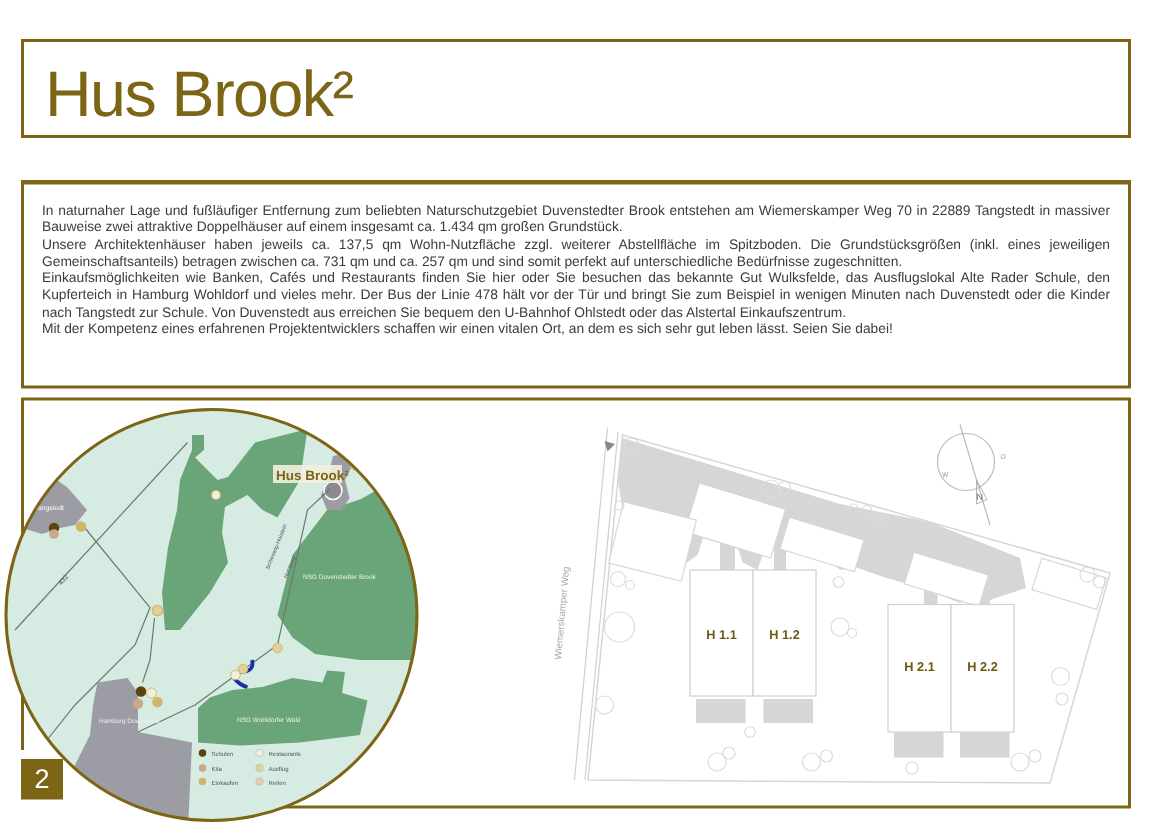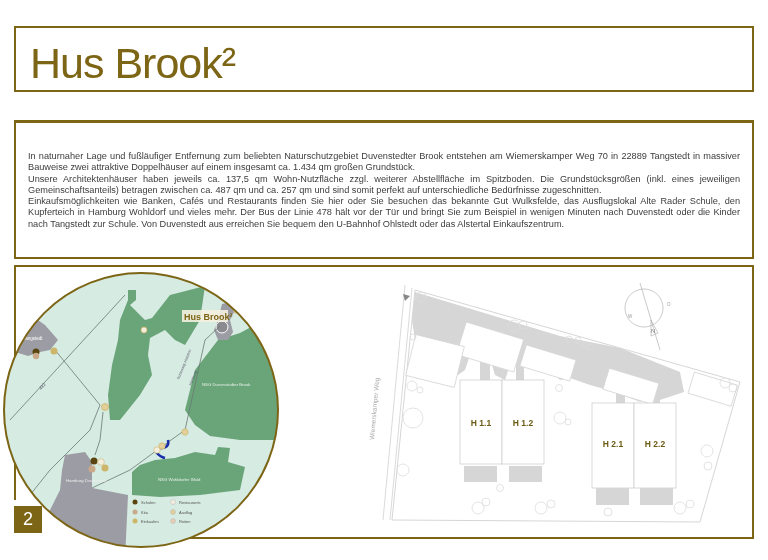--- a/index.html
+++ b/index.html
@@ -15,21 +15,21 @@
     letter-spacing: -1px; line-height: 48px; font-family: "Liberation Sans", sans-serif;
   }
   .title-sub {
     position: absolute; left: 209px; top: 38px; font-size: 19px; color: #7d6516;
     font-family: "Liberation Sans", sans-serif;
   }
 
   .text-box {
     position: absolute; left: 14px; top: 120px; width: 740px; height: 139px;
     border: 2px solid #7d6516; border-top-width: 3px; background: #fff;
-    padding: 28px 12px 0 12px;
+    padding: 12px 12px 0 12px;
   }
   .text-box p {
     font-size: 9.2px; line-height: 11.3px; color: #3c3c3c; text-align: justify;
     font-family: "Liberation Sans", sans-serif;
   }
 
   .map-box {
     position: absolute; left: 14px; top: 265px; width: 740px; height: 274px;
     border: 2px solid #7d6516; background: #fff;
   }
@@ -48,22 +48,23 @@
 </style>
 </head>
 <body>
 
 <div class="title-box">
   <div class="title-main">Hus Brook²</div>
 </div>
 
 <div class="text-box">
   <p>In naturnaher Lage und fußläufiger Entfernung zum beliebten Naturschutzgebiet Duvenstedter Brook entstehen am Wiemerskamper Weg 70 in 22889 Tangstedt in massiver Bauweise zwei attraktive Doppelhäuser auf einem insgesamt ca. 1.434 qm großen Grundstück.</p>
-  <p>Unsere Architektenhäuser haben jeweils ca. 137,5 qm Wohn-Nutzfläche zzgl. weiterer Abstellfläche im Spitzboden. Die Grundstücksgrößen (inkl. eines jeweiligen Gemeinschaftsanteils) betragen zwischen ca. 487 qm und ca. 257 qm und sind somit perfekt auf unterschiedliche Bedürfnisse zugeschnitten.</p>
+  <p>Unsere Architektenhäuser haben jeweils ca. 137,5 qm Wohn-Nutzfläche zzgl. weiterer Abstellfläche im Spitzboden. Die Grundstücksgrößen (inkl. eines jeweiligen Gemeinschaftsanteils) betragen zwischen ca. 731 qm und ca. 257 qm und sind somit perfekt auf unterschiedliche Bedürfnisse zugeschnitten.</p>
   <p>Einkaufsmöglichkeiten wie Banken, Cafés und Restaurants finden Sie hier oder Sie besuchen das bekannte Gut Wulksfelde, das Ausflugslokal Alte Rader Schule, den Kupferteich in Hamburg Wohldorf und vieles mehr. Der Bus der Linie 478 hält vor der Tür und bringt Sie zum Beispiel in wenigen Minuten nach Duvenstedt oder die Kinder nach Tangstedt zur Schule. Von Duvenstedt aus erreichen Sie bequem den U-Bahnhof Ohlstedt oder das Alstertal Einkaufszentrum.</p>
+  <p>Mit der Kompetenz eines erfahrenen Projektentwicklers schaffen wir einen vitalen Ort, an dem es sich sehr gut leben lässt. Seien Sie dabei!</p>
 </div>
 
 <div class="map-box"></div>
 
 <div class="cover" style="left:12px; top:500px; width:150px; height:45px;"></div>
 
 <svg class="map-svg" width="290" height="300" viewBox="0 255 290 300">
   <defs>
     <clipPath id="circ">
       <circle cx="141" cy="410" r="137"></circle>

